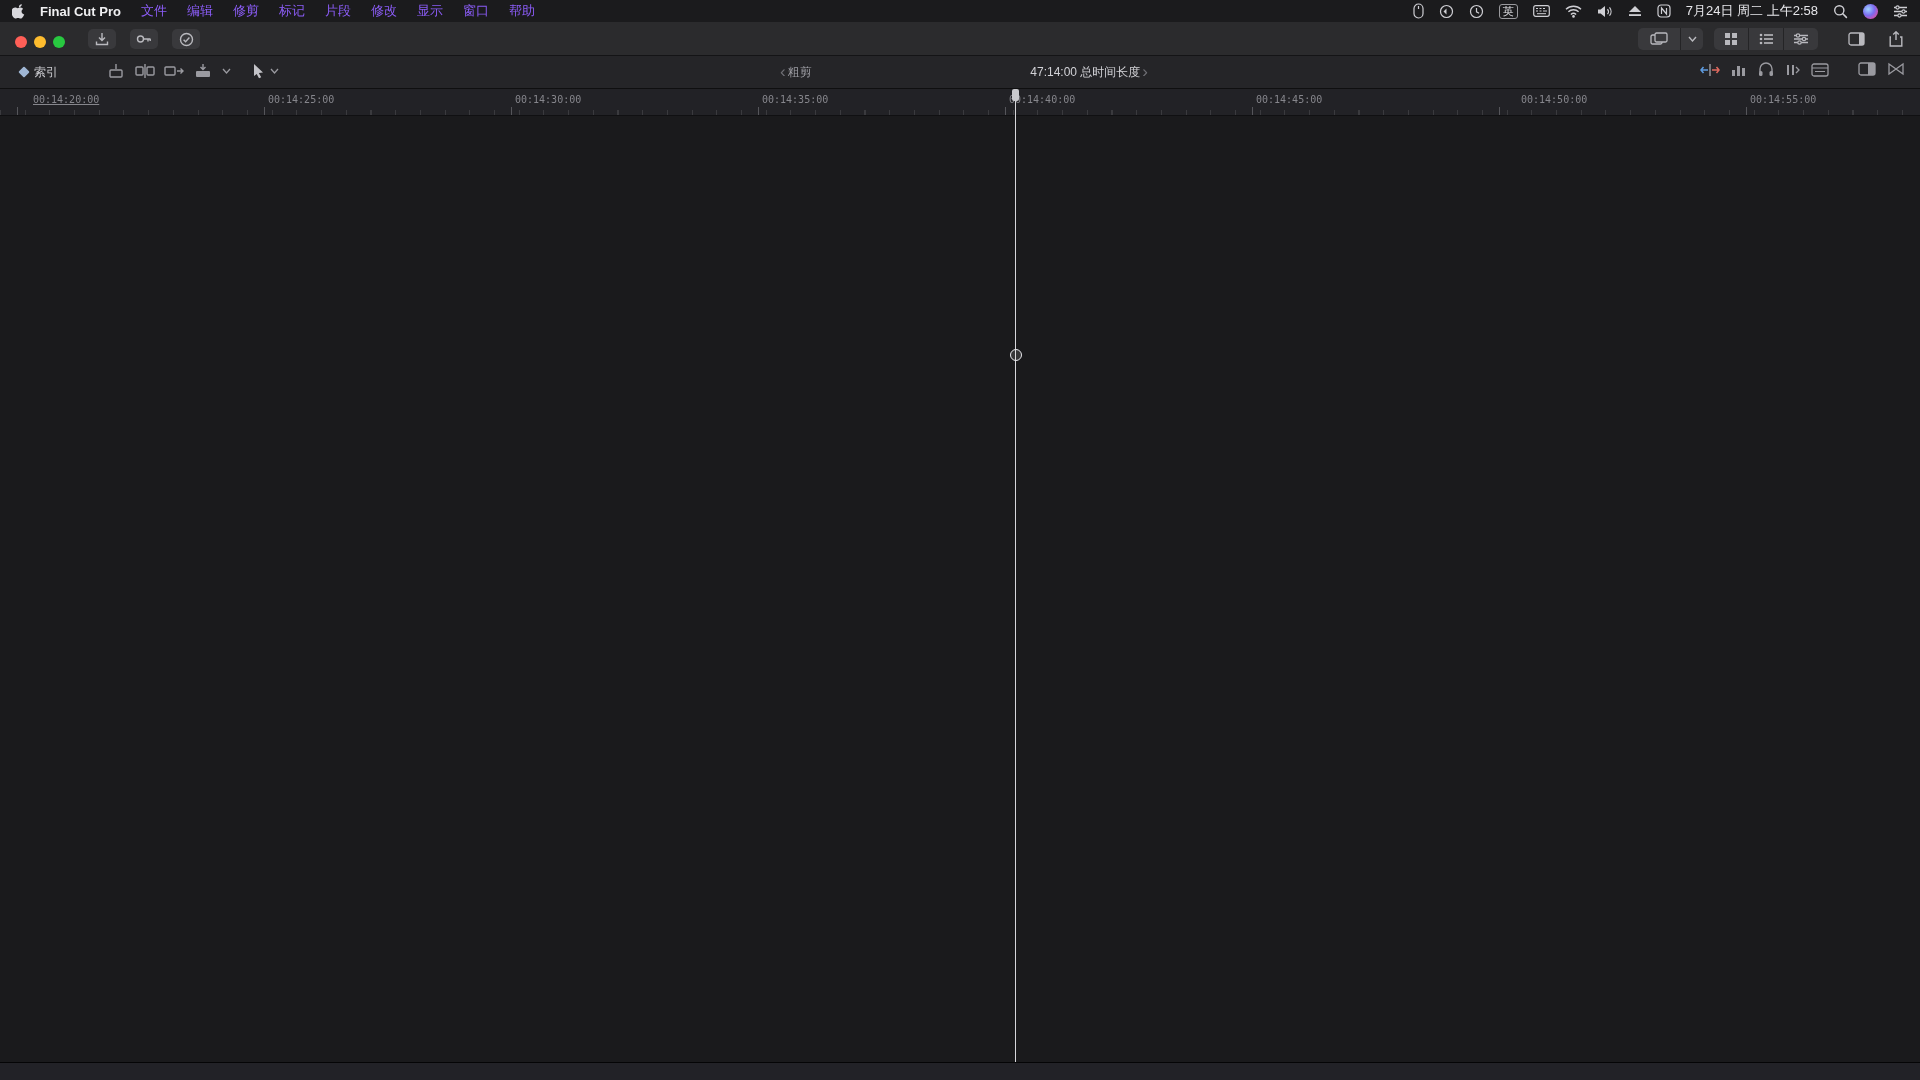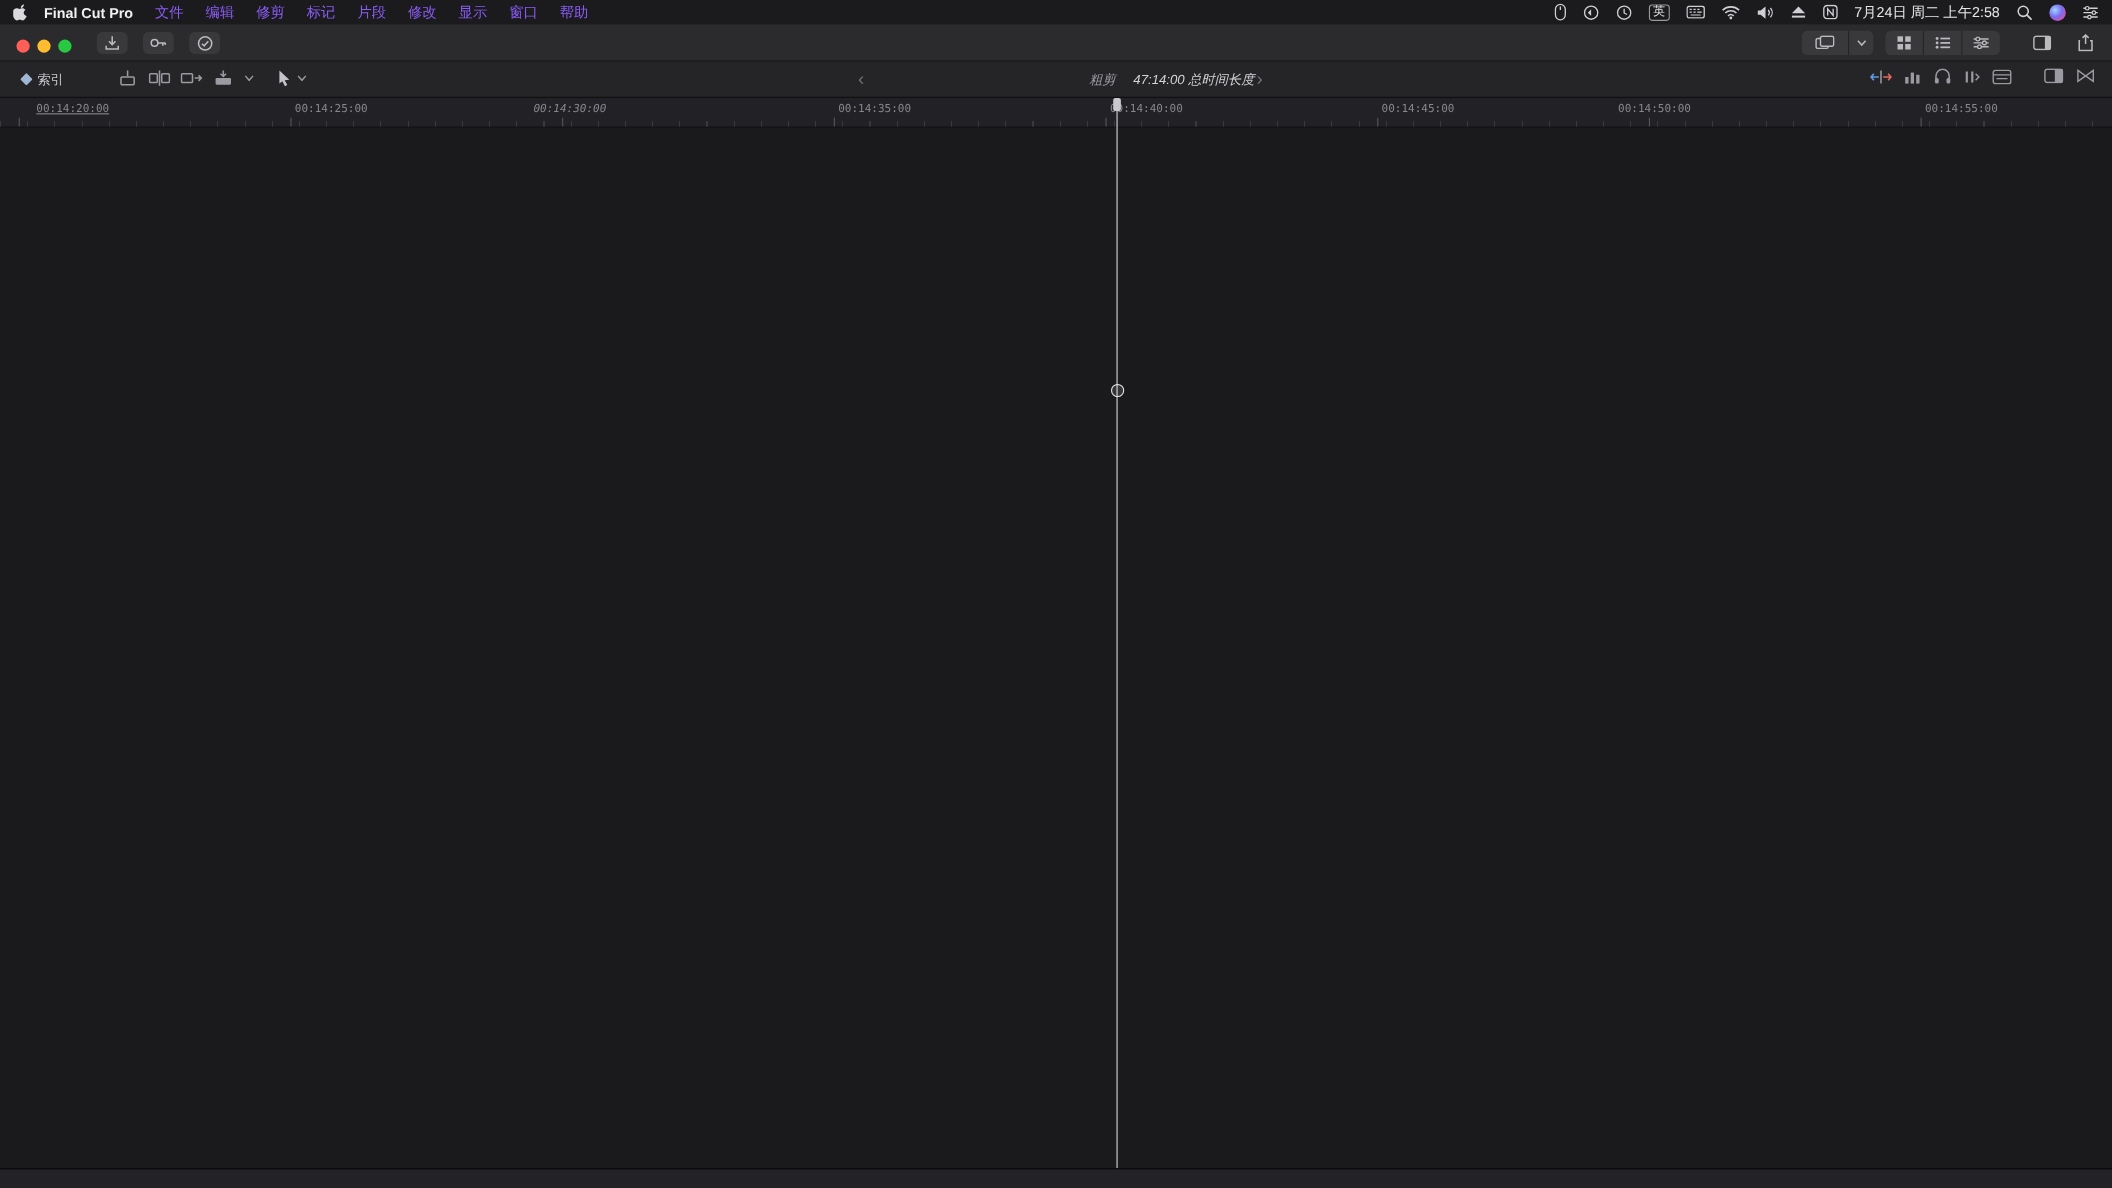--- a/index.html
+++ b/index.html
@@ -36,21 +36,21 @@
   #toolbar2{position:absolute;top:56px;left:0;right:0;height:32px;background:#252528;
     border-bottom:1px solid #0f0f10;z-index:80;}
   #indexbtn{position:absolute;left:12px;top:5px;height:22px;display:flex;align-items:center;
     gap:6px;padding:0 8px;border-radius:5px;font-size:12px;color:#c9c9ce;}
   #indexbtn .diamond{width:8px;height:8px;background:#9fb6d4;transform:rotate(45deg);border-radius:1px;}
   .editgroup{position:absolute;left:106px;top:7px;display:flex;align-items:center;gap:9px;}
   .toolsgroup{position:absolute;left:252px;top:7px;display:flex;align-items:center;gap:5px;}
   #centernav{position:absolute;left:778px;top:5px;width:372px;height:22px;display:flex;
     align-items:center;}
   .navchev{font-size:17px;color:#6f6f75;line-height:20px;padding:0 2px;}
-  #centertext{flex:1;display:flex;align-items:center;justify-content:flex-end;gap:16px;white-space:nowrap;font-style:italic;}
+  #centertext{flex:1;display:flex;align-items:center;justify-content:space-between;gap:16px;white-space:nowrap;}
   #projname{font-size:12px;color:#9d9da3;}
   #projduration{font-size:12px;color:#d2d2d7;}
   .tl-right-icons{position:absolute;top:6px;display:flex;align-items:center;gap:11px;}
 
   
   #ruler{position:absolute;top:88px;left:0;right:0;height:27px;background:#222226;
     border-bottom:1px solid #101012;z-index:40;}
   #ruler .minor{position:absolute;left:0;right:0;bottom:0;height:5px;
     background:repeating-linear-gradient(90deg,#3a3a3e 0 1px,transparent 1px 24.7px);}
   .tick{position:absolute;bottom:0;width:1px;height:8px;background:#55555a;}
@@ -410,29 +410,29 @@
     </div>
   </div>
 
   <div id="ruler">
     <div class="minor"></div>
   <div class="tick" style="left: 17px;"></div>
       <span class="ticklabel" style="left: 33px; text-decoration: underline;">00:14:20:00</span>
       <div class="tick" style="left: 264px;"></div>
       <span class="ticklabel" style="left: 268px;">00:14:25:00</span>
       <div class="tick" style="left: 511px;"></div>
-      <span class="ticklabel" style="left: 485px; font-style: italic;">00:14:30:00</span>
+      <span class="ticklabel" style="left: 515px;">00:14:30:00</span>
       <div class="tick" style="left: 758px;"></div>
       <span class="ticklabel" style="left: 762px;">00:14:35:00</span>
       <div class="tick" style="left: 1005px;"></div>
       <span class="ticklabel" style="left: 1009px;">00:14:40:00</span>
       <div class="tick" style="left: 1252px;"></div>
       <span class="ticklabel" style="left: 1256px;">00:14:45:00</span>
       <div class="tick" style="left: 1499px;"></div>
-      <span class="ticklabel" style="left: 1471px; text-align: right;">00:14:50:00</span>
+      <span class="ticklabel" style="left: 1521px; text-align: right;">00:14:50:00</span>
       <div class="tick" style="left: 1746px;"></div>
       <span class="ticklabel" style="left: 1750px;">00:14:55:00</span>
     </div>
 
   <div id="timeline"></div>
 
   <div id="bottombar"></div>
 <div class="vclip" style="left: 0px; top: 337px; width: 214px;">
       <div class="vhead">
         <span class="clip-icon"></span>

